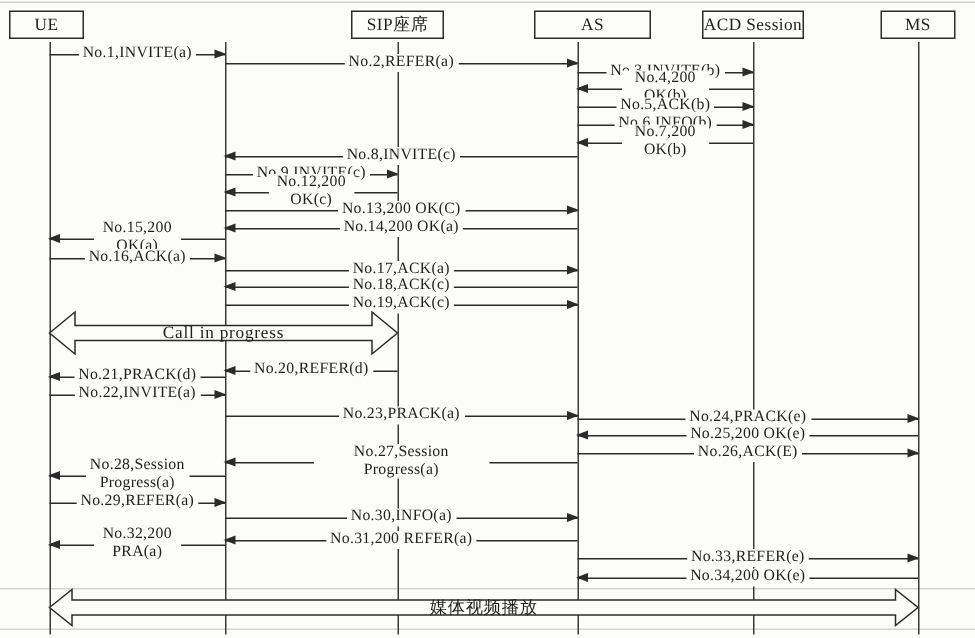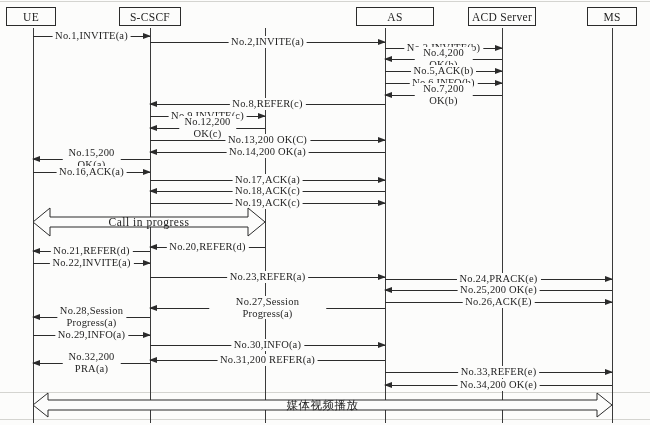--- a/index.html
+++ b/index.html
@@ -33,37 +33,37 @@
 </head>
 <body>
 
 <div id="stage">
   <div class="rule" style="top:1px"></div>
   <div class="rule" style="top:392px"></div>
   <div class="rule" style="top:419px"></div>
 <div class="lifeline" style="left: 33px; height: 395px;"></div>
     <div class="actor" style="left: 6px; width: 50px;">UE</div>
     <div class="lifeline" style="left: 150px; height: 395px;"></div>
-    <div class="actor" style="left: 119px; width: 62px;">S-CSCF</div>
     <div class="lifeline" style="left: 265px; height: 395px;"></div>
+    <div class="actor" style="left: 234px; width: 62px;">SIP座席</div>
     <div class="lifeline" style="left: 385px; height: 395px;"></div>
     <div class="actor" style="left: 356px; width: 78px;">AS</div>
     <div class="lifeline" style="left: 502px; height: 395px;"></div>
-    <div class="actor" style="left: 468px; width: 68px;">ACD Server</div>
+    <div class="actor" style="left: 468px; width: 68px;">ACD Session</div>
     <div class="lifeline" style="left: 612px; height: 395px;"></div>
     <div class="actor" style="left: 587px; width: 50px;">MS</div>
     <div class="msg" style="left: 33px; top: 36px; width: 117px;">
       <div class="msg-line"></div>
       <div class="ah r"></div>
       <span class="msg-label">No.1,INVITE(a)</span>
     </div>
     <div class="msg" style="left: 150px; top: 42px; width: 235px;">
       <div class="msg-line"></div>
       <div class="ah r"></div>
-      <span class="msg-label">No.2,INVITE(a)</span>
+      <span class="msg-label">No.2,REFER(a)</span>
     </div>
     <div class="msg" style="left: 385px; top: 48px; width: 117px;">
       <div class="msg-line"></div>
       <div class="ah r"></div>
       <span class="msg-label">No.3,INVITE(b)</span>
     </div>
     <div class="msg" style="left: 385px; top: 59px; width: 117px;">
       <div class="msg-line"></div>
       <div class="ah l"></div>
       <span class="msg-label">No.4,200 OK(b)</span>
@@ -79,21 +79,21 @@
       <span class="msg-label">No.6,INFO(b)</span>
     </div>
     <div class="msg" style="left: 385px; top: 95px; width: 117px;">
       <div class="msg-line"></div>
       <div class="ah l"></div>
       <span class="msg-label">No.7,200 OK(b)</span>
     </div>
     <div class="msg" style="left: 150px; top: 104px; width: 235px;">
       <div class="msg-line"></div>
       <div class="ah l"></div>
-      <span class="msg-label">No.8,REFER(c)</span>
+      <span class="msg-label">No.8,INVITE(c)</span>
     </div>
     <div class="msg" style="left: 150px; top: 116px; width: 115px;">
       <div class="msg-line"></div>
       <div class="ah r"></div>
       <span class="msg-label">No.9,INVITE(c)</span>
     </div>
     <div class="msg" style="left: 150px; top: 128px; width: 115px;">
       <div class="msg-line"></div>
       <div class="ah l"></div>
       <span class="msg-label">No.12,200 OK(c)</span>
@@ -134,31 +134,31 @@
       <span class="msg-label">No.19,ACK(c)</span>
     </div>
     <div class="msg" style="left: 150px; top: 247px; width: 115px;">
       <div class="msg-line"></div>
       <div class="ah l"></div>
       <span class="msg-label">No.20,REFER(d)</span>
     </div>
     <div class="msg" style="left: 33px; top: 251px; width: 117px;">
       <div class="msg-line"></div>
       <div class="ah l"></div>
-      <span class="msg-label">No.21,REFER(d)</span>
+      <span class="msg-label">No.21,PRACK(d)</span>
     </div>
     <div class="msg" style="left: 33px; top: 263px; width: 117px;">
       <div class="msg-line"></div>
       <div class="ah r"></div>
       <span class="msg-label">No.22,INVITE(a)</span>
     </div>
     <div class="msg" style="left: 150px; top: 277px; width: 235px;">
       <div class="msg-line"></div>
       <div class="ah r"></div>
-      <span class="msg-label">No.23,REFER(a)</span>
+      <span class="msg-label">No.23,PRACK(a)</span>
     </div>
     <div class="msg" style="left: 385px; top: 279px; width: 227px;">
       <div class="msg-line"></div>
       <div class="ah r"></div>
       <span class="msg-label">No.24,PRACK(e)</span>
     </div>
     <div class="msg" style="left: 385px; top: 290px; width: 227px;">
       <div class="msg-line"></div>
       <div class="ah l"></div>
       <span class="msg-label">No.25,200 OK(e)</span>
@@ -175,21 +175,21 @@
     </div>
     <div class="msg" style="left: 33px; top: 317px; width: 117px;">
       <div class="msg-line"></div>
       <div class="ah l"></div>
       <span class="msg-label">No.28,Session
 Progress(a)</span>
     </div>
     <div class="msg" style="left: 33px; top: 335px; width: 117px;">
       <div class="msg-line"></div>
       <div class="ah r"></div>
-      <span class="msg-label">No.29,INFO(a)</span>
+      <span class="msg-label">No.29,REFER(a)</span>
     </div>
     <div class="msg" style="left: 150px; top: 345px; width: 235px;">
       <div class="msg-line"></div>
       <div class="ah r"></div>
       <span class="msg-label">No.30,INFO(a)</span>
     </div>
     <div class="msg" style="left: 150px; top: 360px; width: 235px;">
       <div class="msg-line"></div>
       <div class="ah l"></div>
       <span class="msg-label">No.31,200 REFER(a)</span>

